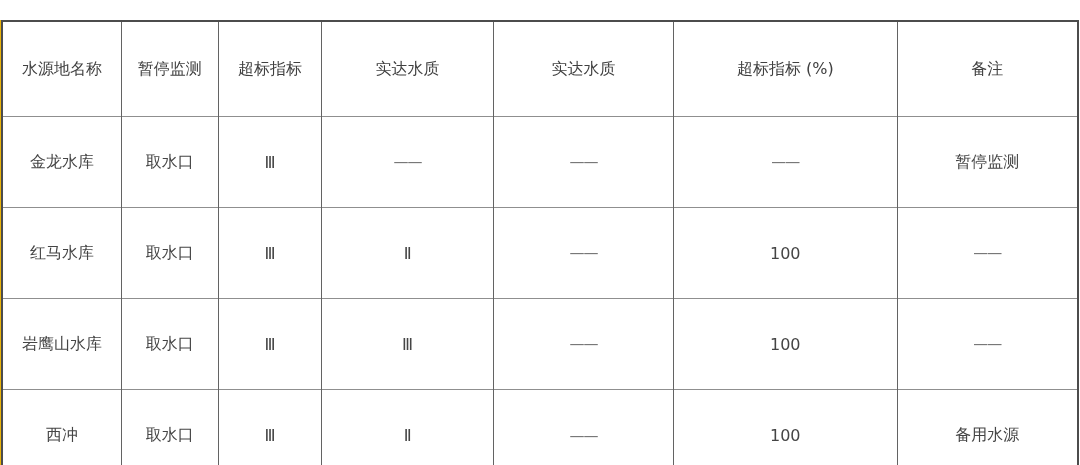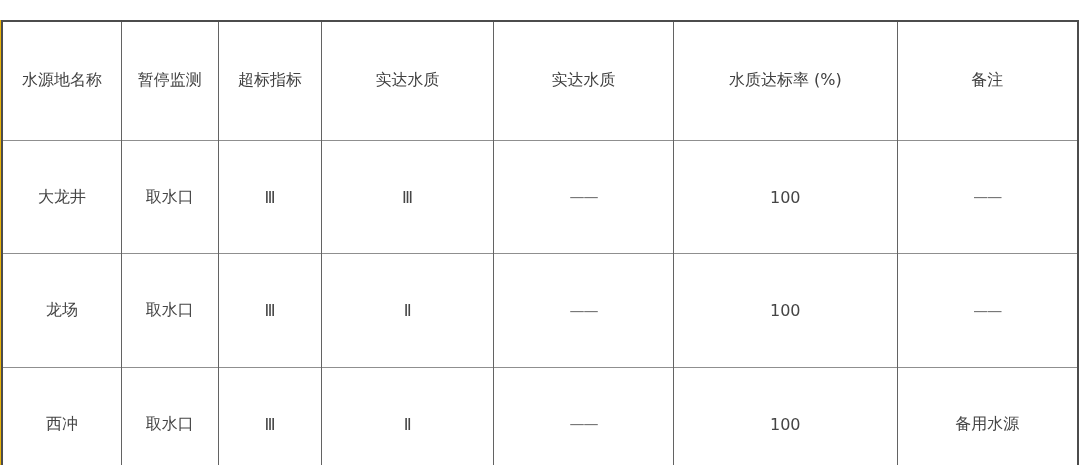--- a/index.html
+++ b/index.html
@@ -68,49 +68,58 @@
       <col style="width:20.8%">
       <col style="width:16.8%">
     </colgroup>
     <tbody>
       <tr class="header-row">
         <th>水源地名称</th>
         <th>暂停监测</th>
         <th>超标指标</th>
         <th>实达水质</th>
         <th>实达水质</th>
-        <th>水质达标率 (%)</th>
+        <th>超标指标 (%)</th>
         <th>备注</th>
+      </tr>
+
+      <tr class="body-row">
+        <td>金龙水库</td>
+        <td>取水口</td>
+        <td class="numeral">Ⅲ</td>
+        <td class="numeral dash">——</td>
+        <td class="dash">——</td>
+        <td class="dash">——</td>
+        <td>暂停监测</td>
+      </tr>
+
+
+      <tr class="body-row">
+        <td>红马水库</td>
+        <td>取水口</td>
+        <td class="numeral">Ⅲ</td>
+        <td class="numeral">Ⅱ</td>
+        <td class="dash">——</td>
+        <td>100</td>
+        <td class="dash">——</td>
       </tr>
 
 
 
 
-
       <tr class="body-row">
-        <td>大龙井</td>
+        <td>岩鹰山水库</td>
         <td>取水口</td>
         <td class="numeral">Ⅲ</td>
         <td class="numeral">Ⅲ</td>
         <td class="dash">——</td>
         <td>100</td>
         <td class="dash">——</td>
       </tr>
 
-
-
-      <tr class="body-row">
-        <td>龙场</td>
-        <td>取水口</td>
-        <td class="numeral">Ⅲ</td>
-        <td class="numeral">Ⅱ</td>
-        <td class="dash">——</td>
-        <td>100</td>
-        <td class="dash">——</td>
-      </tr>
 
       <tr class="body-row">
         <td>西冲</td>
         <td>取水口</td>
         <td class="numeral">Ⅲ</td>
         <td class="numeral">Ⅱ</td>
         <td class="dash">——</td>
         <td>100</td>
         <td>备用水源</td>
       </tr>

